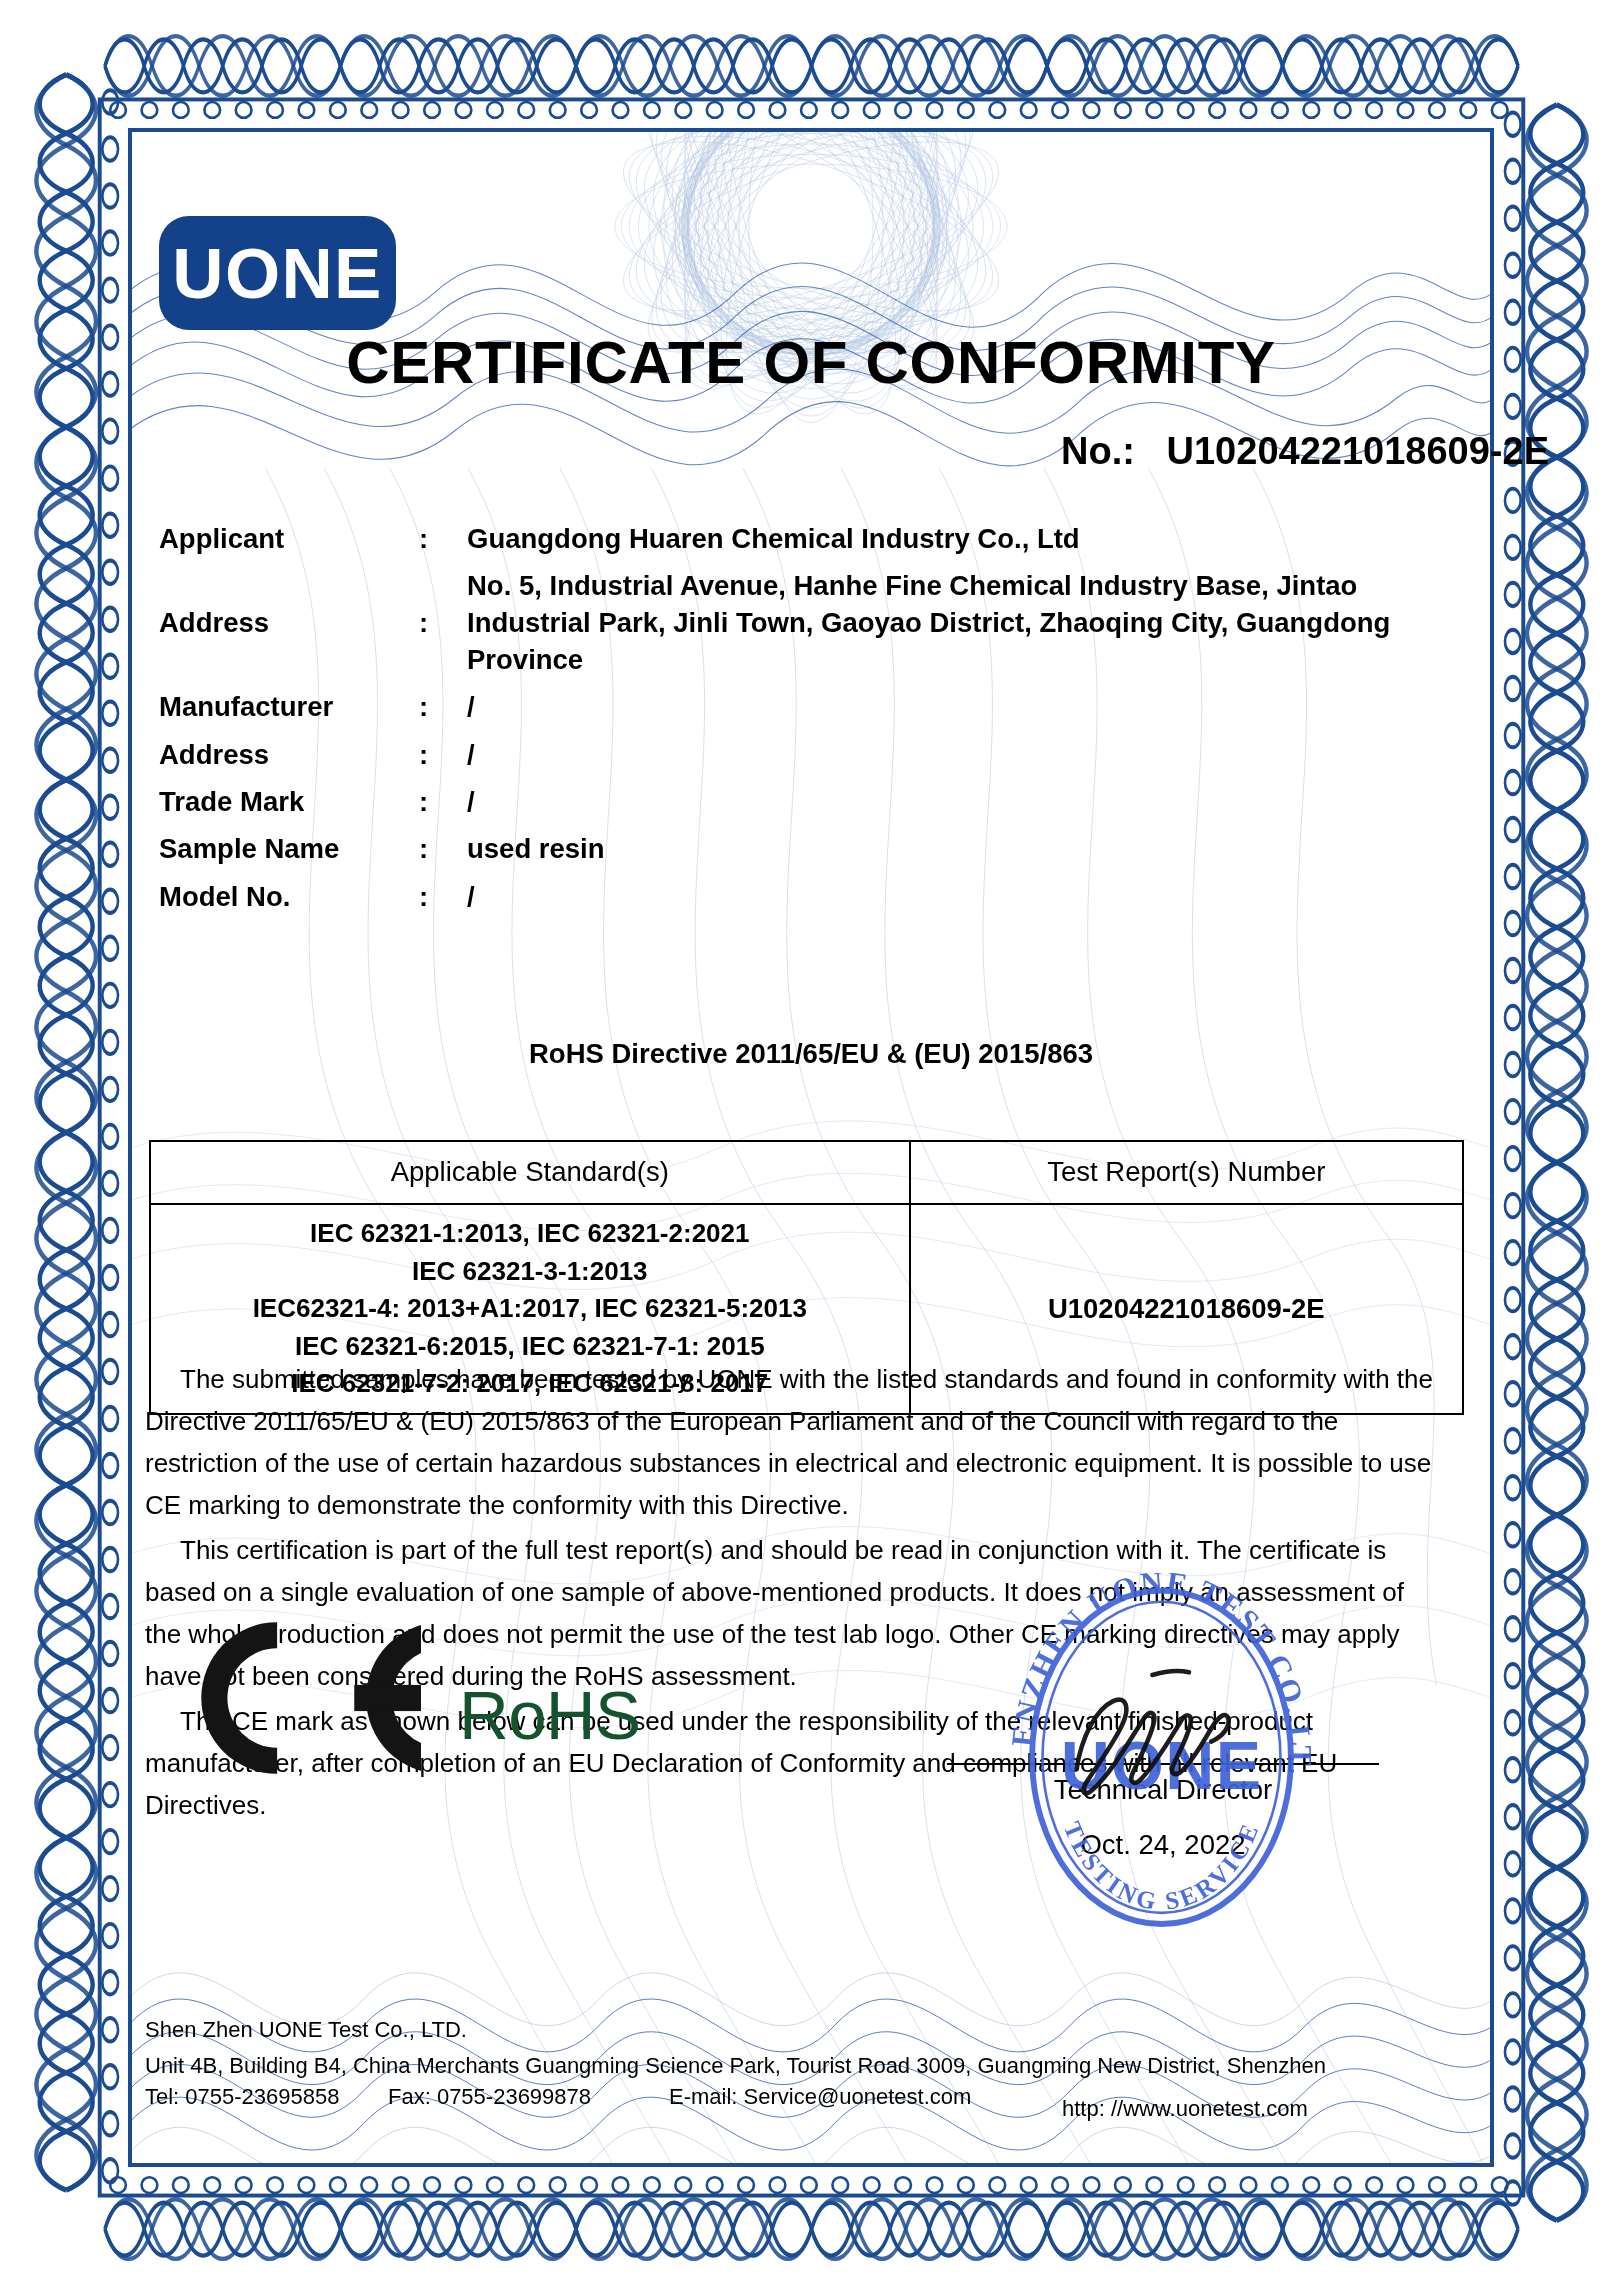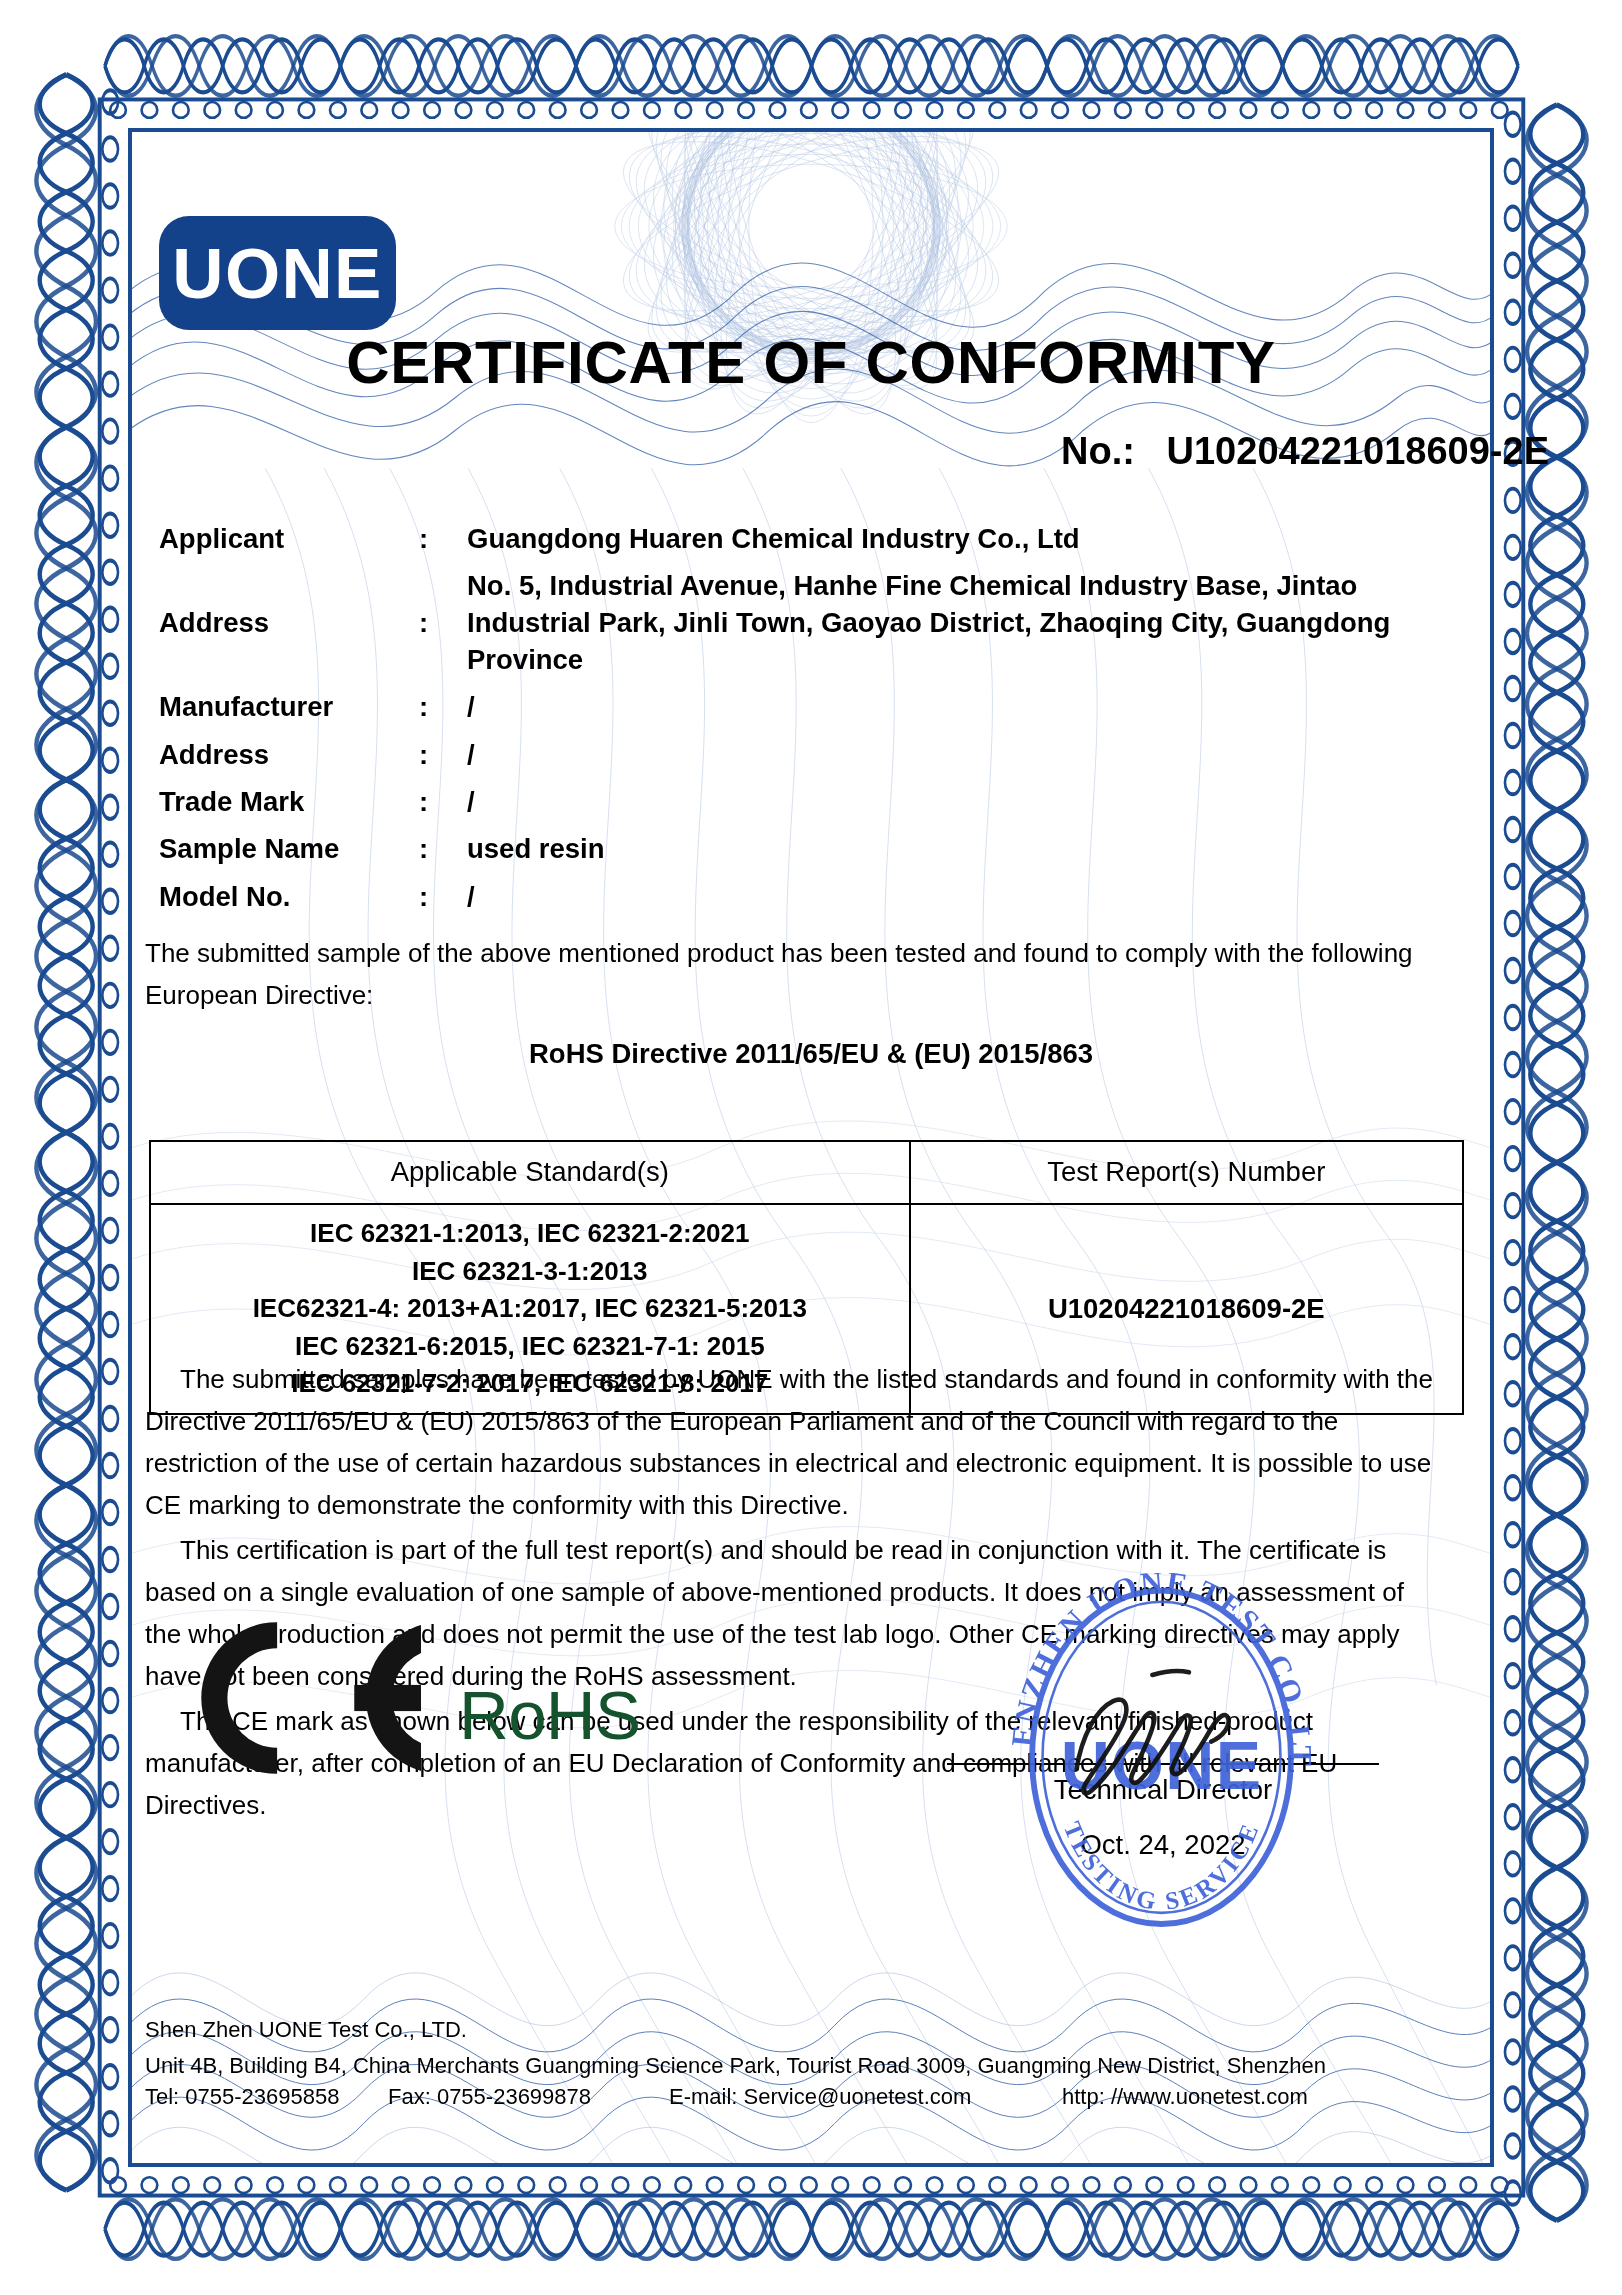--- a/index.html
+++ b/index.html
@@ -256,21 +256,21 @@
     margin-bottom: 2.6px;
     white-space: nowrap;
   }
   .footer-contact {
     display: flex;
     font-size: 22px;
   }
   .footer-contact span.c1 { width: 243px; }
   .footer-contact span.c2 { width: 281px; }
   .footer-contact span.c3 { width: 393px; }
-  .footer-contact span.c4 { flex: 1; }
+  .footer-contact span.c4 { flex: 1; margin-top: 12px; }
 </style>
 </head>
 <body>
 
 <div id="watermark-layer">
   <svg width="1366" height="2039" viewBox="0 0 2088 3116" xmlns="http://www.w3.org/2000/svg">
     <defs>
       <g id="wm-rosette">
         <g stroke="#9fb6da" stroke-width="1.1" fill="none" opacity="0.55">
           <ellipse cx="0" cy="0" rx="300" ry="95"></ellipse>
@@ -512,21 +512,20 @@
       <div class="info-colon">:</div>
       <div class="info-value">used resin</div>
     </div>
     <div class="info-row">
       <div class="info-label">Model No.</div>
       <div class="info-colon">:</div>
       <div class="info-value">/</div>
     </div>
   </div>
 
-  <div class="intro-text para">The submitted sample of the above mentioned product has been tested and found to comply with the following European Directive:</div>
 
   <div class="directive-line">RoHS Directive 2011/65/EU &amp; (EU) 2015/863</div>
 
 
   <table class="std-table">
     <thead>
       <tr>
         <th style="width:58%">Applicable Standard(s)</th>
         <th style="width:42%">Test Report(s) Number</th>
       </tr>

